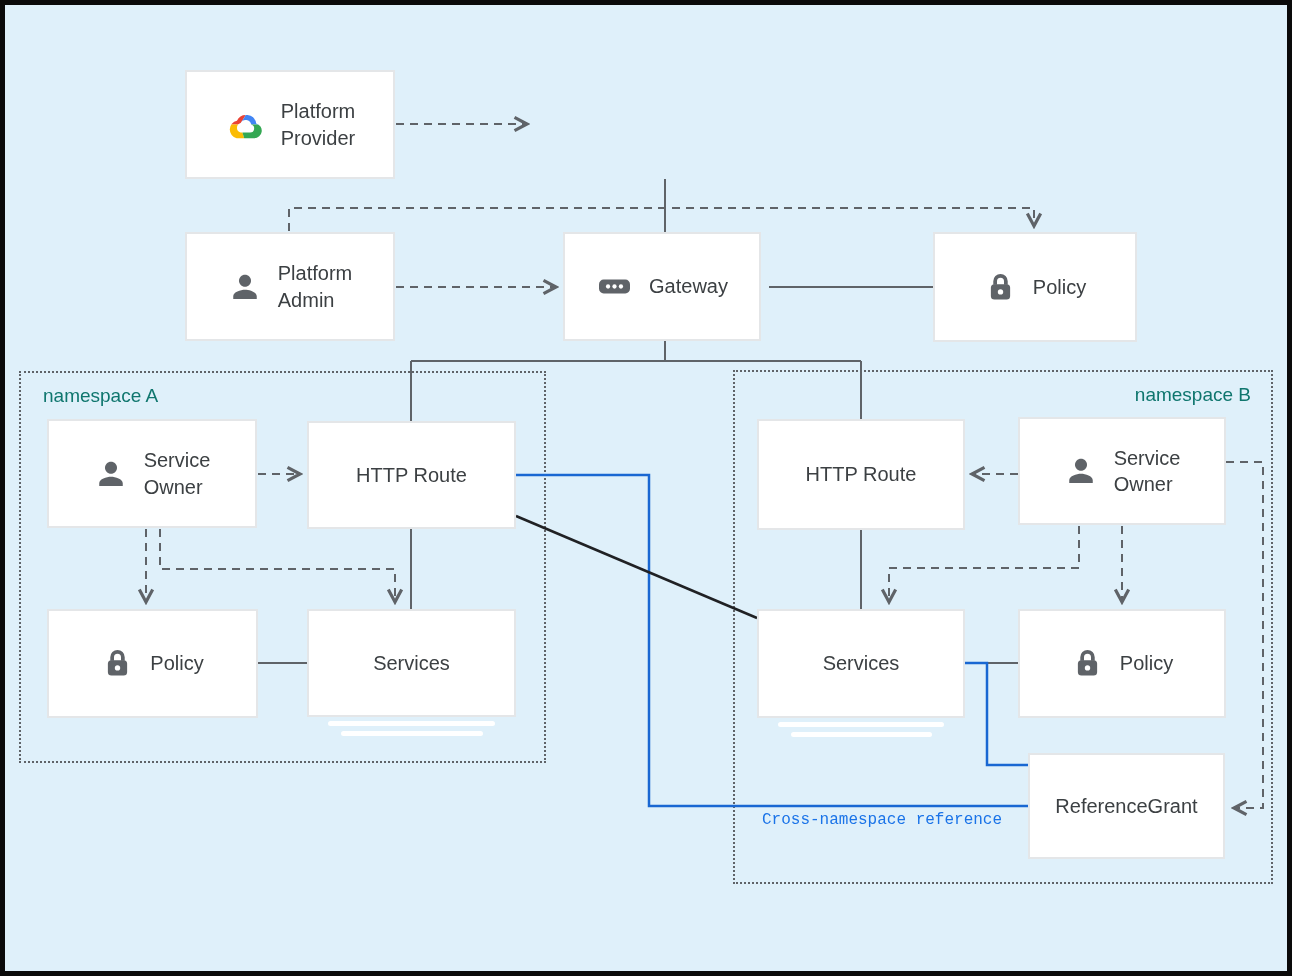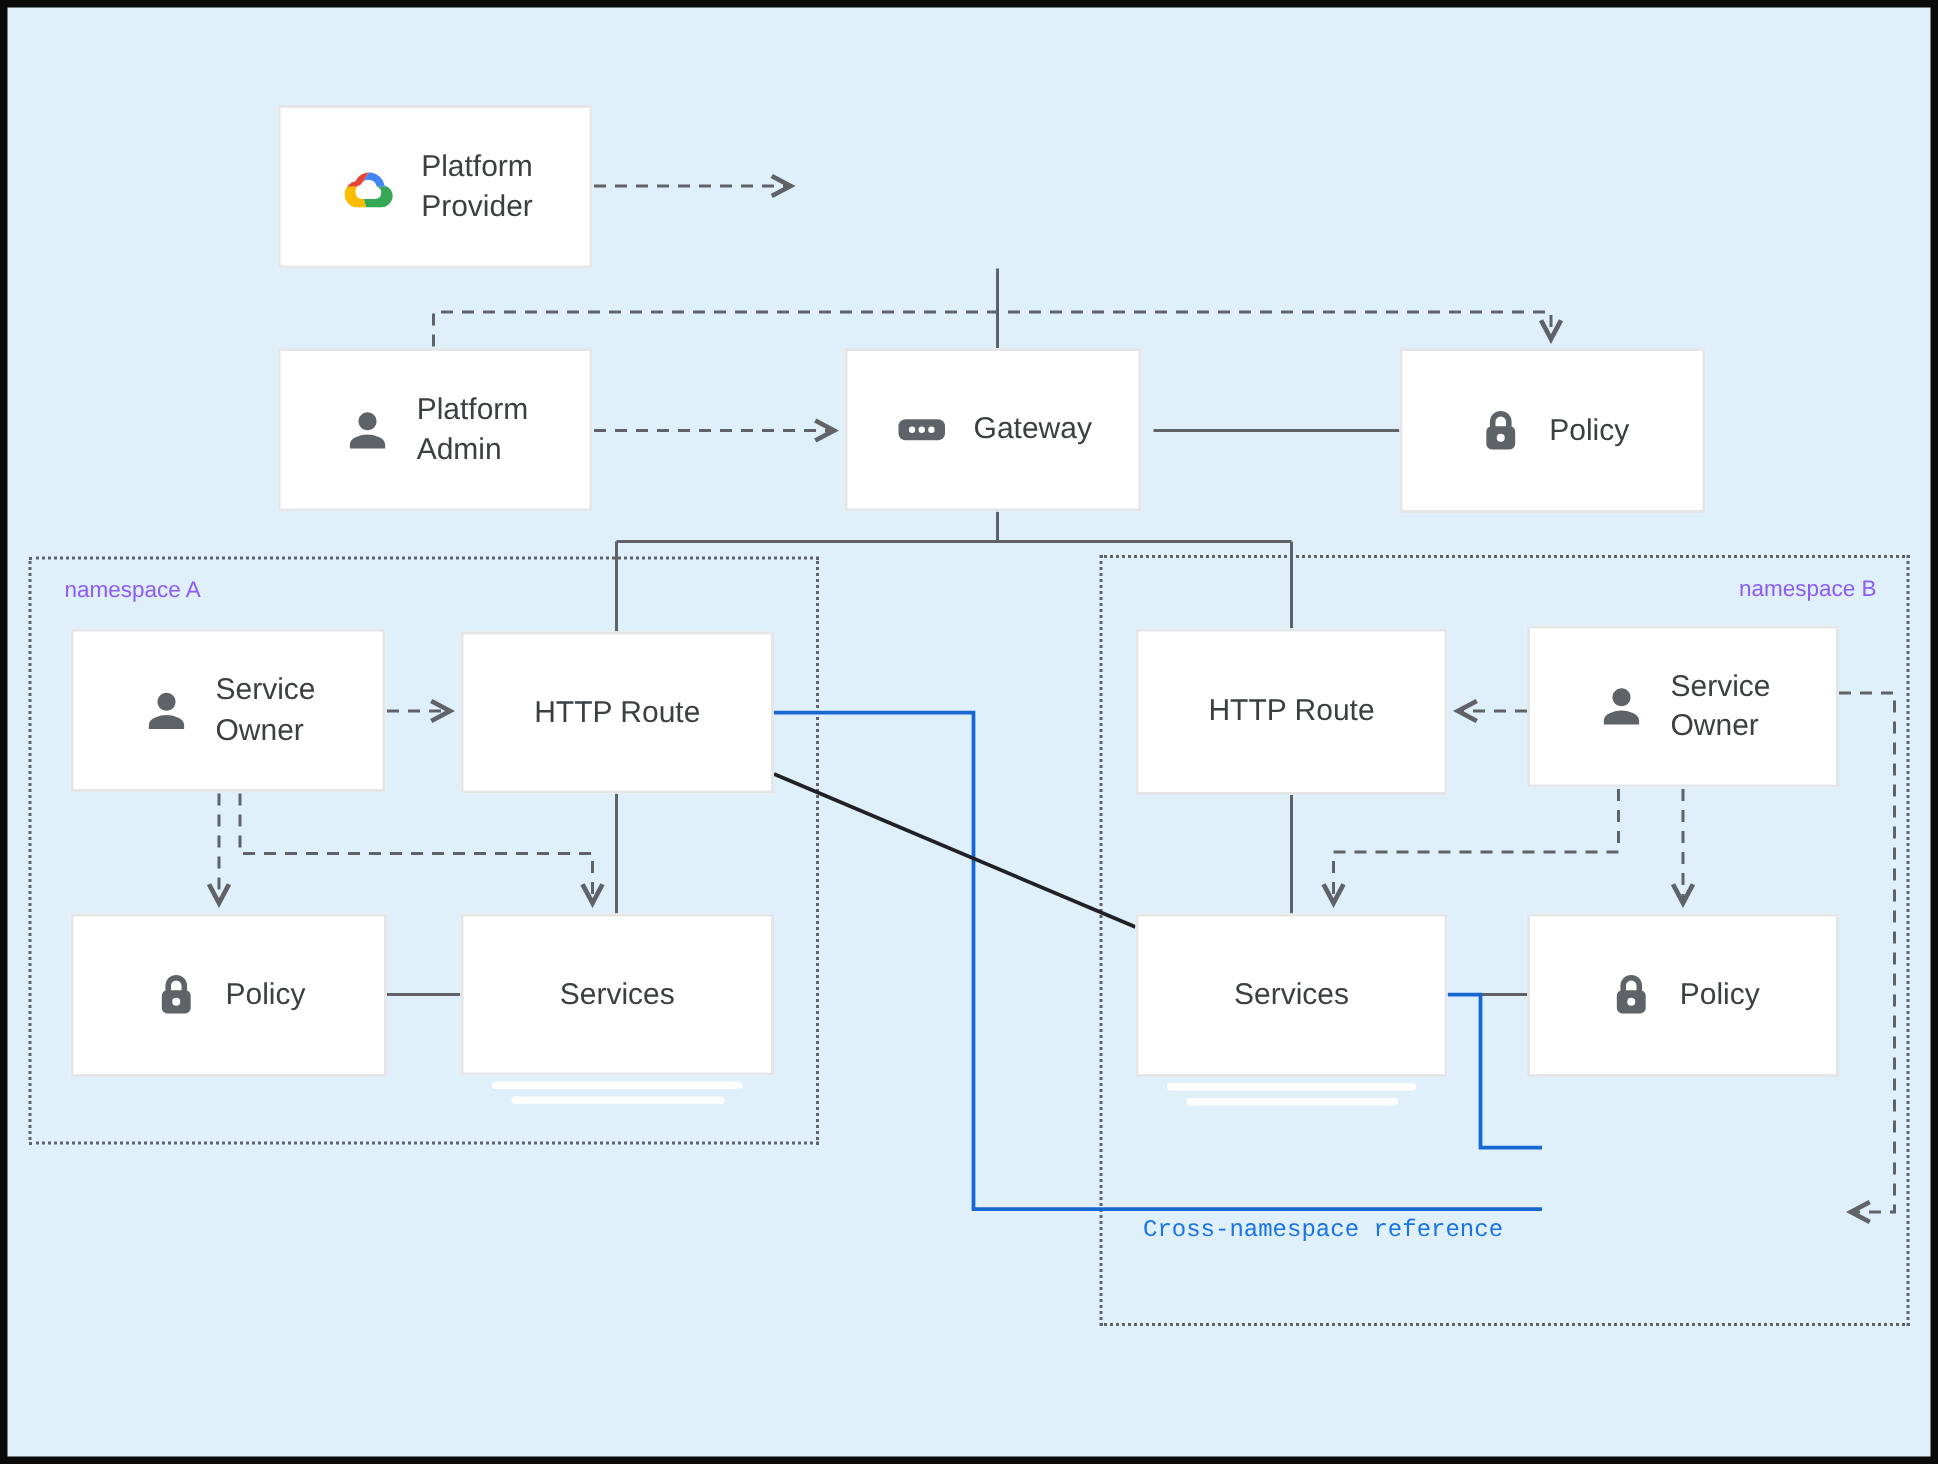--- a/index.html
+++ b/index.html
@@ -13,21 +13,21 @@
     overflow:hidden;
   }
   .namespace{
     position:absolute;
     border:2px dotted #5f6368;
     box-sizing:border-box;
     z-index:1;
   }
   .ns-label{
     position:absolute;top:12px;
-    font-size:15px;color:#8b5cf6;
+    font-size:19px;color:#0f766e;
     z-index:1;
   }
   .ns-left{left:22px;}
   .ns-right{right:20px;}
   #edges{position:absolute;left:0;top:0;z-index:2;}
   .edge-solid{fill:none;stroke:#5f6368;stroke-width:2;}
   .edge-dashed{fill:none;stroke:#5f6368;stroke-width:2;stroke-dasharray:8 6;}
   .edge-blue{fill:none;stroke:#1967d2;stroke-width:2.5;}
   .edge-black{fill:none;stroke:#202124;stroke-width:2.5;}
   .node{
@@ -187,13 +187,16 @@
     <div class="node" style="left: 1013px; top: 604px; width: 208px; height: 109px;">
       <span class="icon">
         <svg viewBox="0 0 24 24" width="33" height="33">
           <path fill="none" stroke="#5f6368" stroke-width="2.7" d="M8.1 10V7.4a3.9 3.9 0 0 1 7.8 0V10"></path>
           <rect x="5" y="9.6" width="14" height="11.2" rx="2.6" fill="#5f6368"></rect>
           <circle cx="12" cy="15.2" r="1.95" fill="#ffffff"></circle>
         </svg>
       </span>
       <span class="label">Policy</span>
     </div>
+    <div class="node" style="left: 1023px; top: 748px; width: 197px; height: 106px;">
+      <span class="label">ReferenceGrant</span>
+    </div>
   </div>
 
 </body></html>

